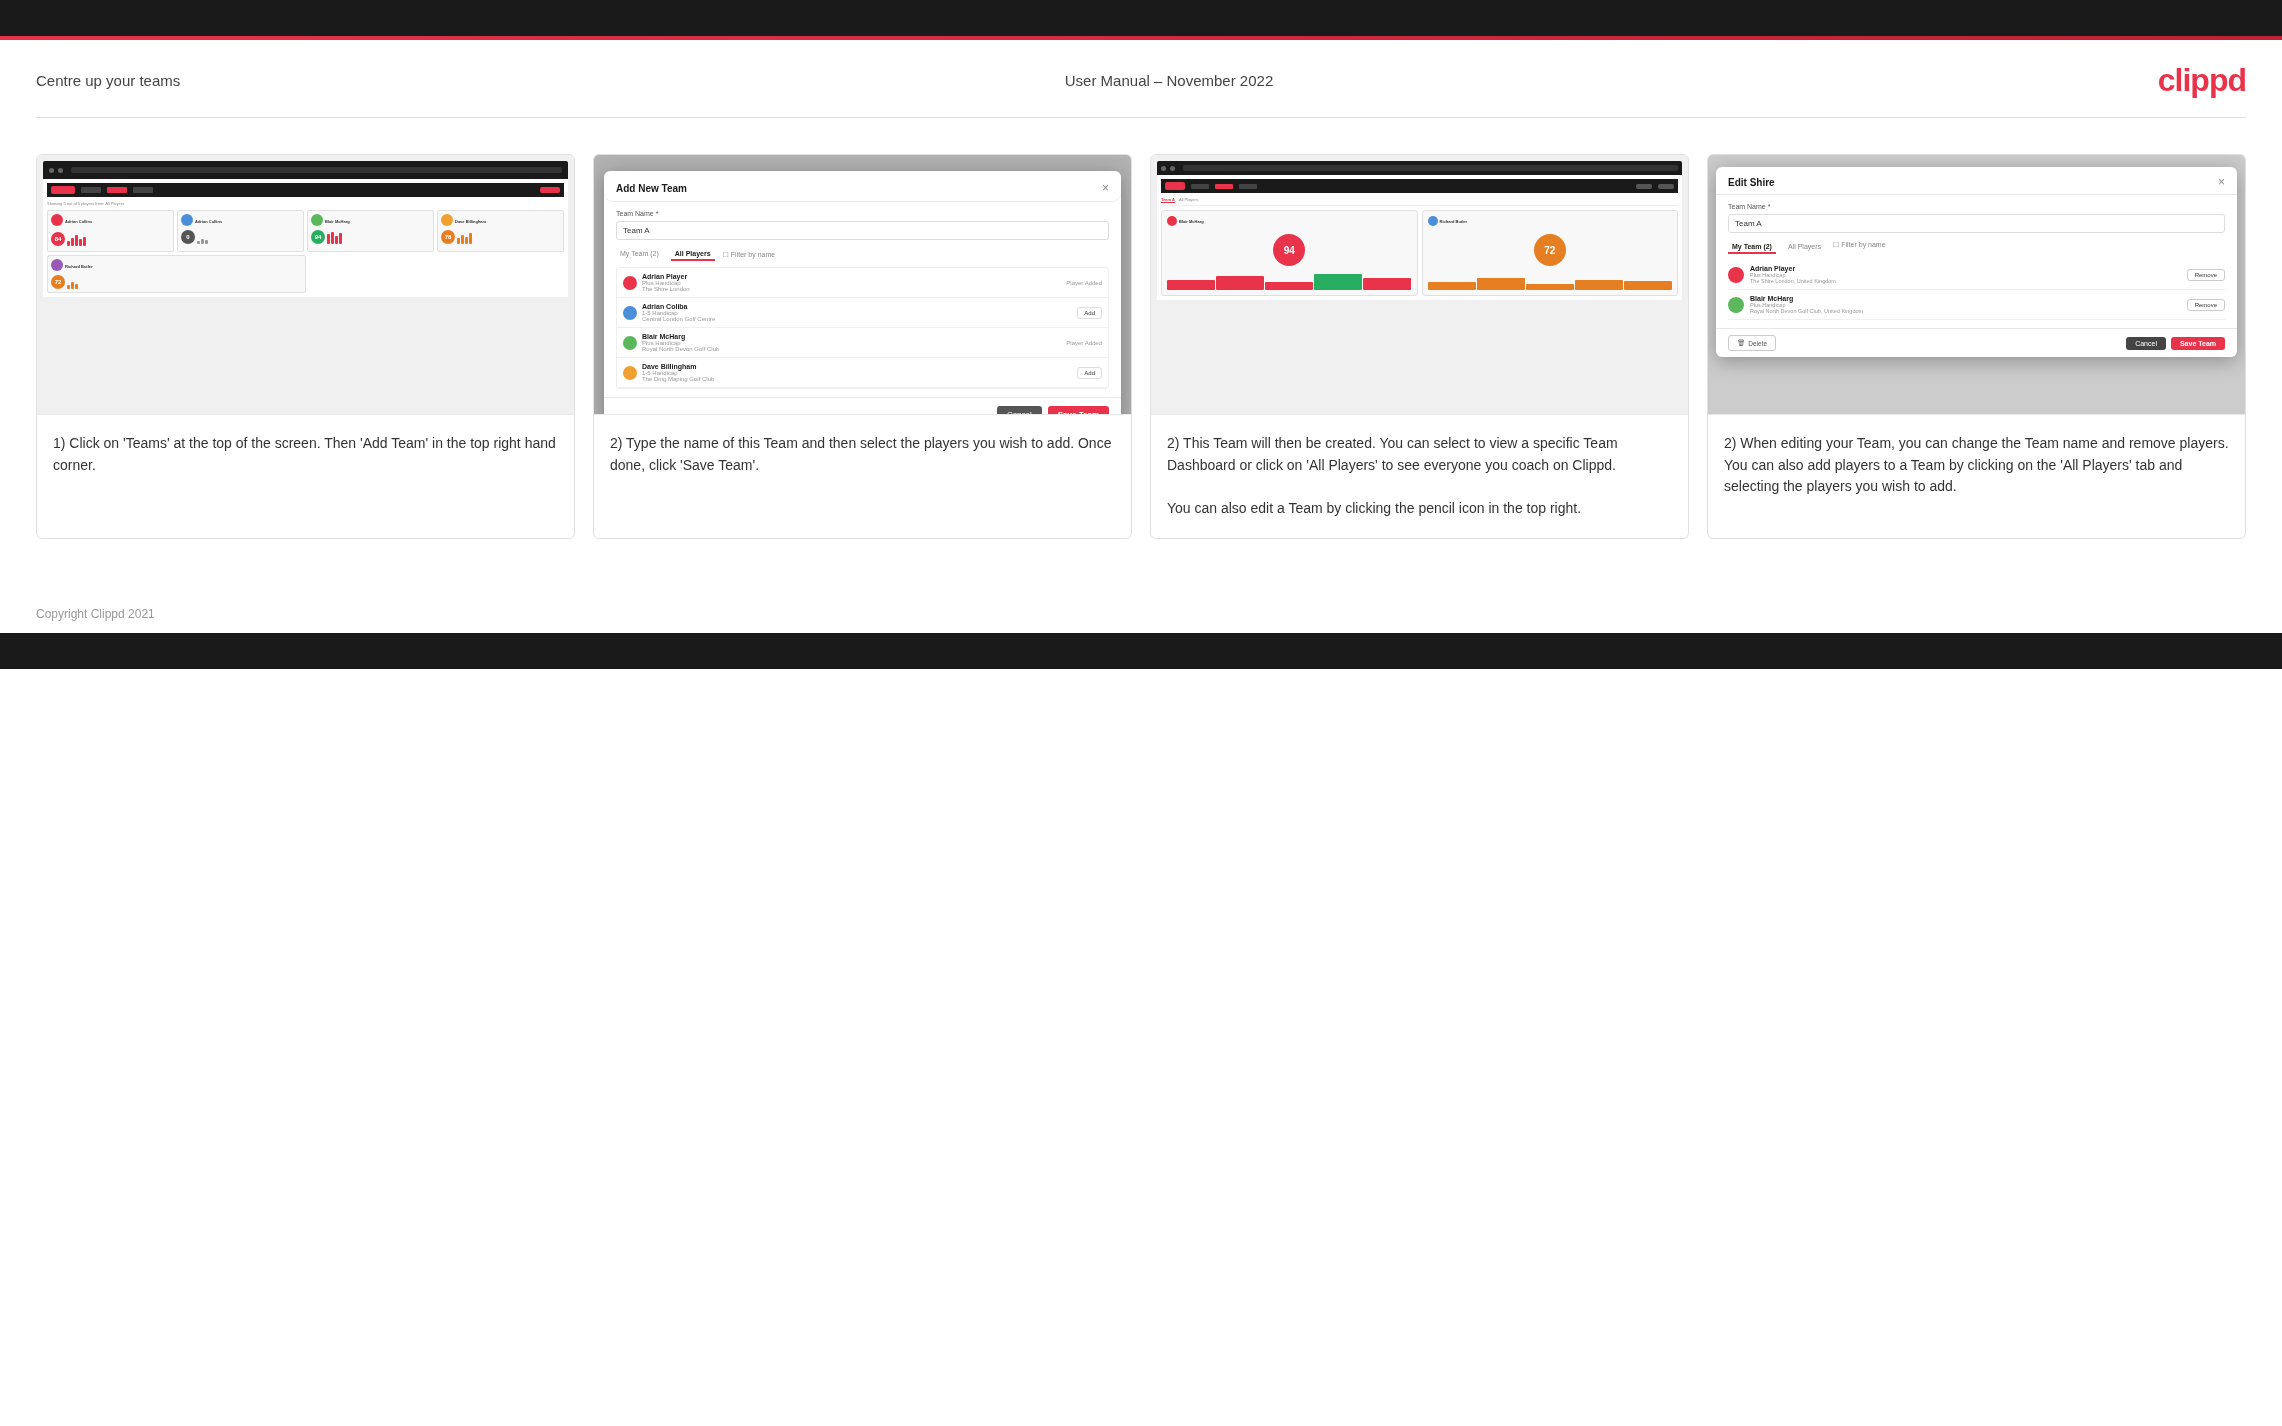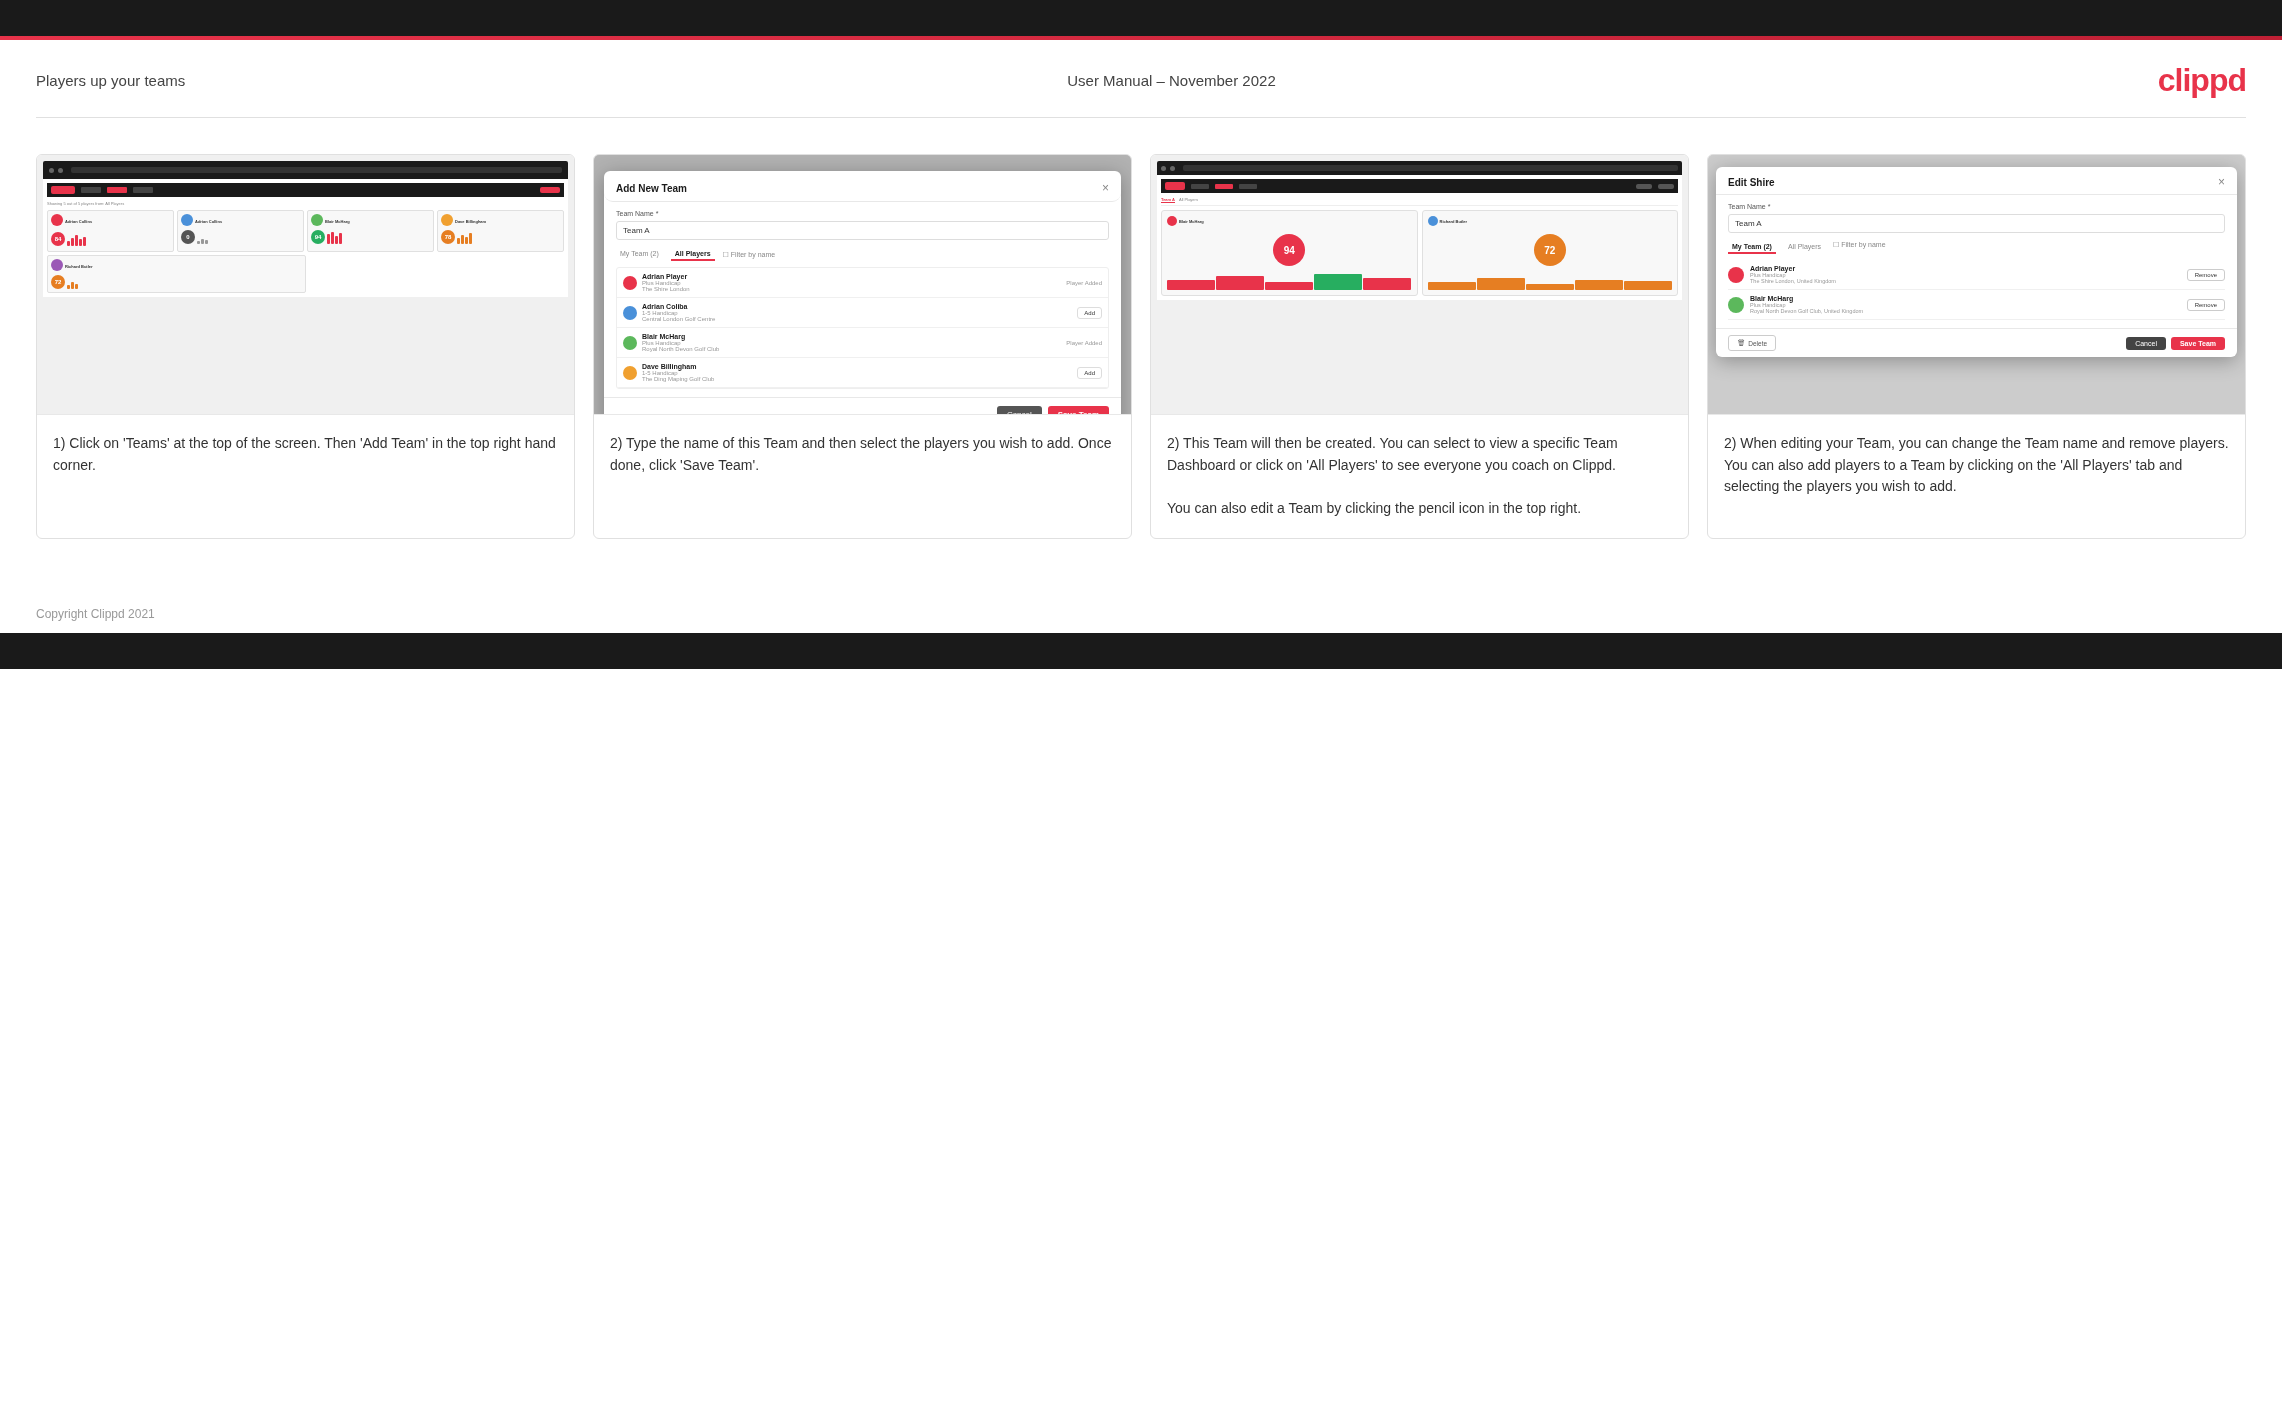--- a/index.html
+++ b/index.html
@@ -590,21 +590,21 @@
     }
   </style>
 </head>
 <body>
 
 <div class="top-bar"></div>
 
 <div class="accent-bar"></div>
 
 <div class="header">
-  <span class="header-left">Players up your teams</span>
+  <span class="header-left">Centre up your teams</span>
   <span class="header-center">User Manual – November 2022</span>
   <span class="header-logo">clippd</span>
 </div>
 
 <hr class="header-divider">
 
 <div class="main">
 
   <div class="cards-grid">
 

